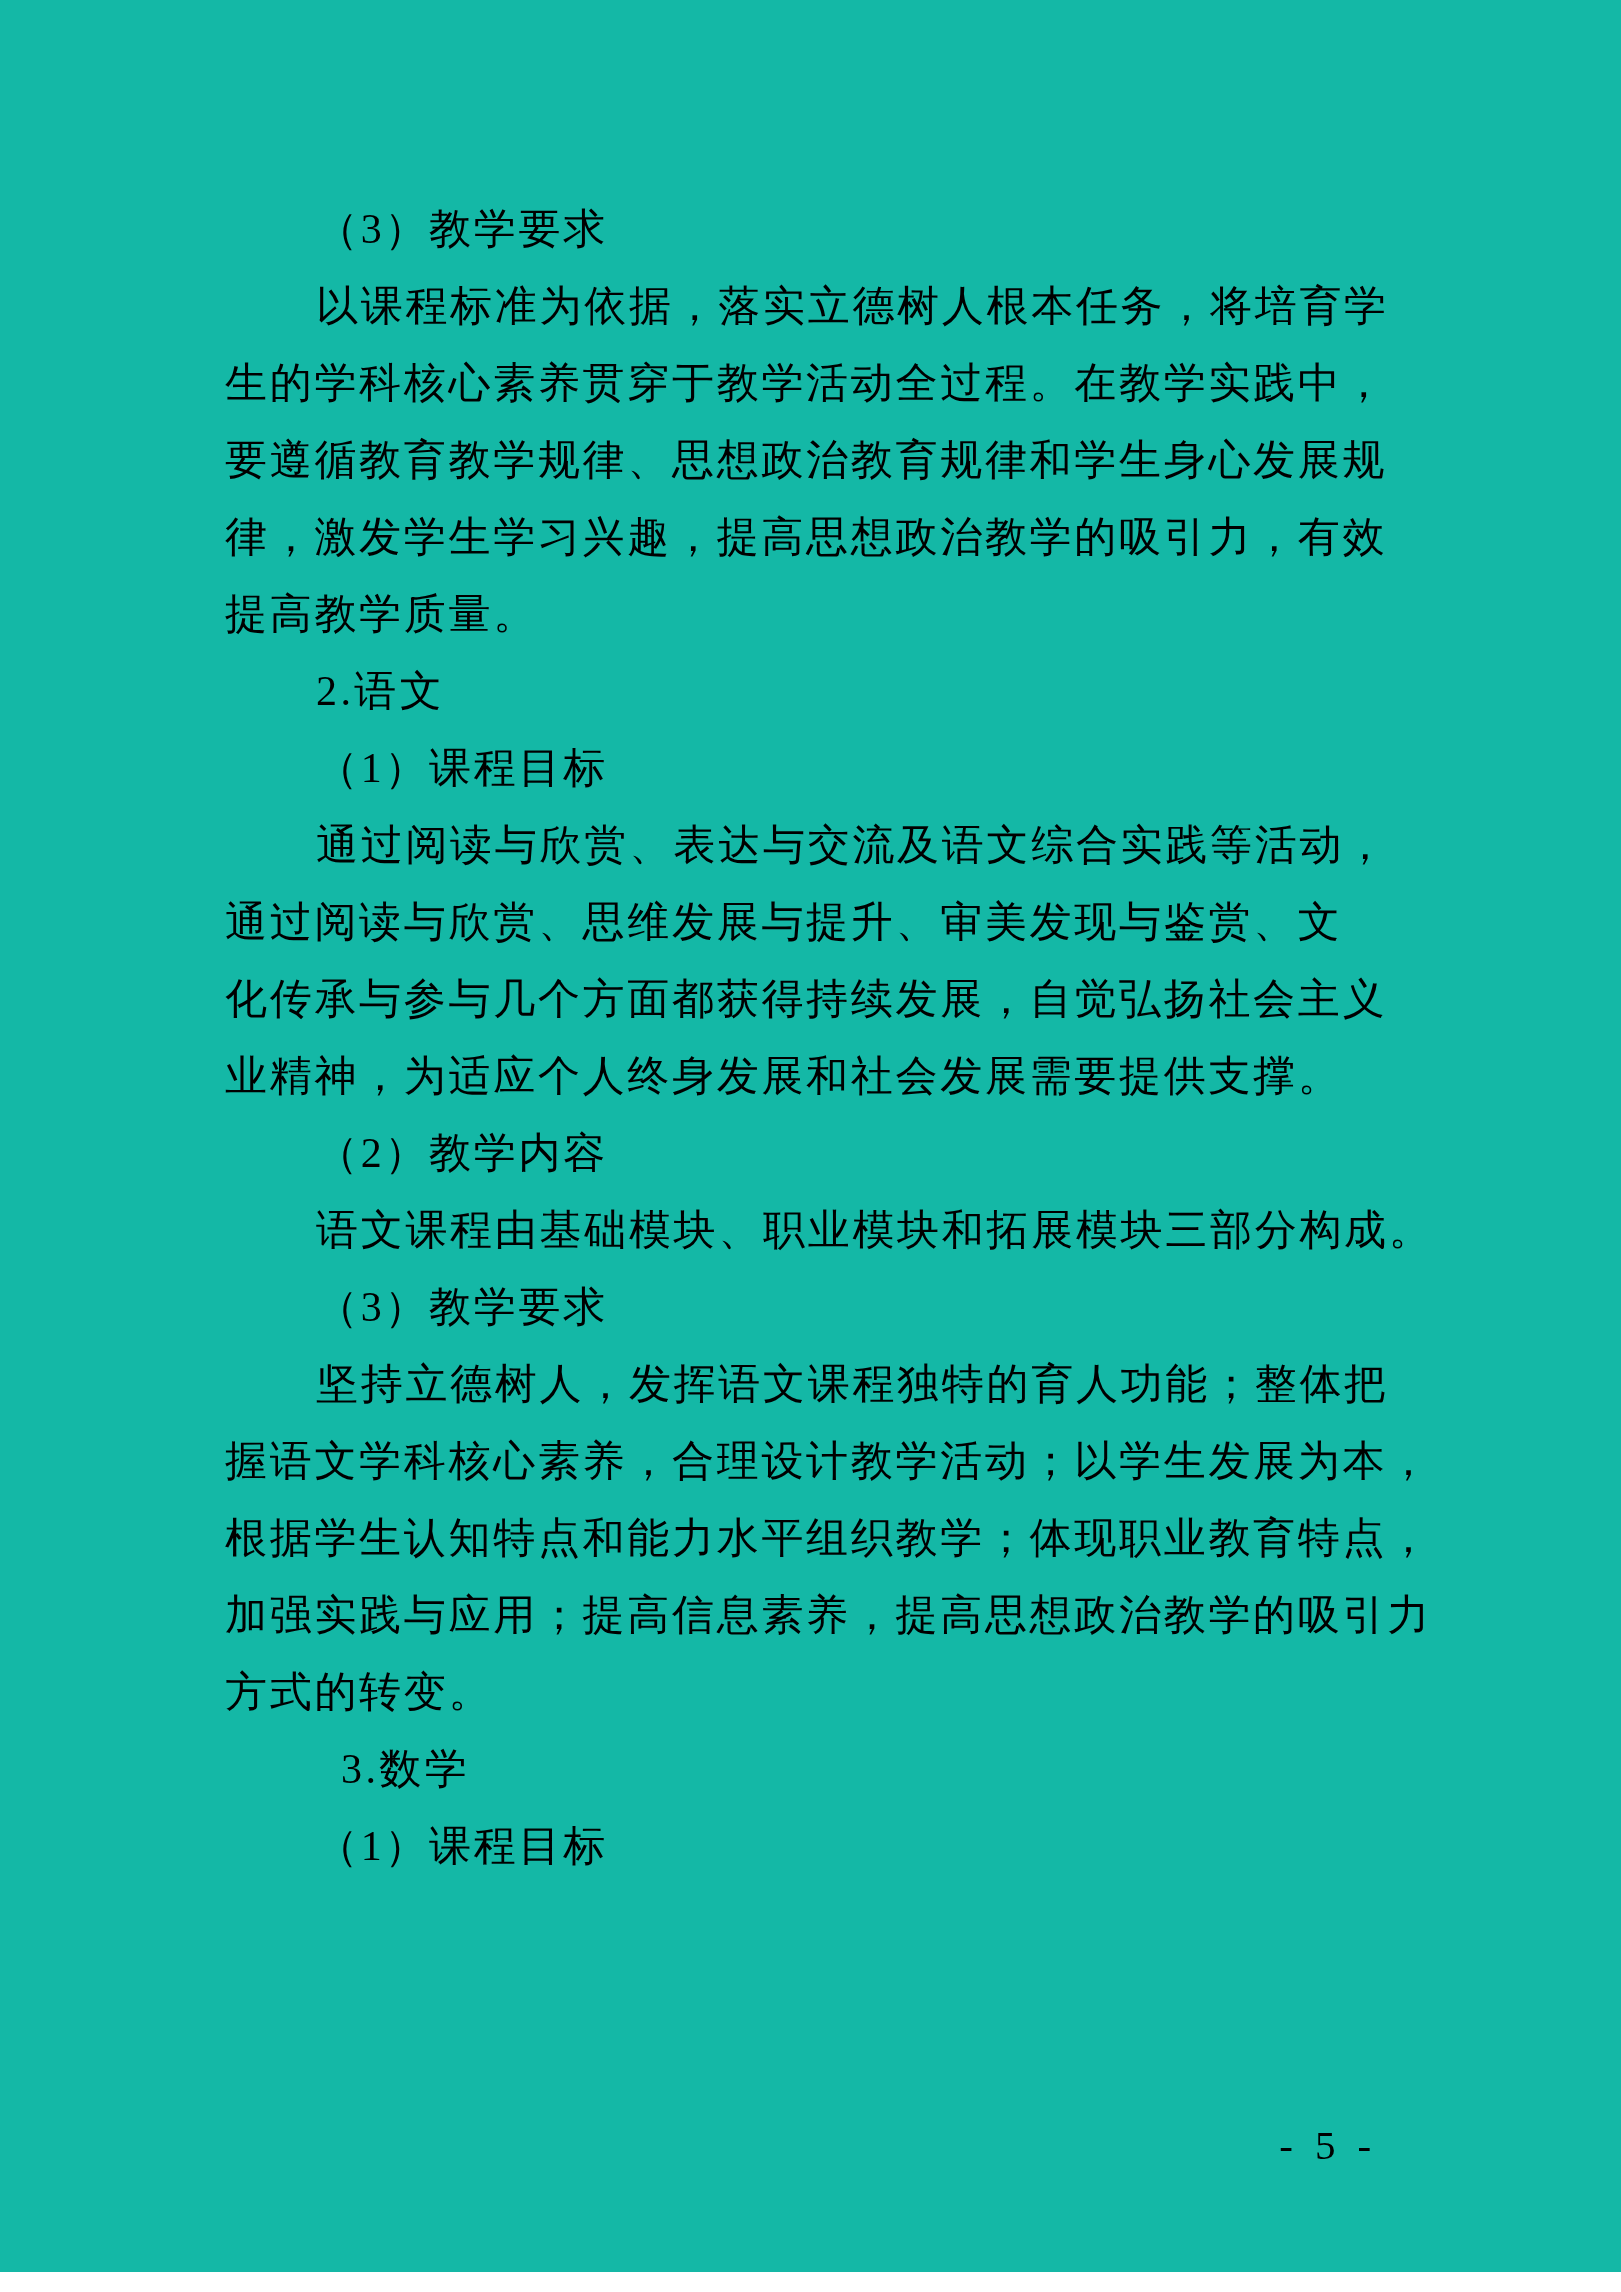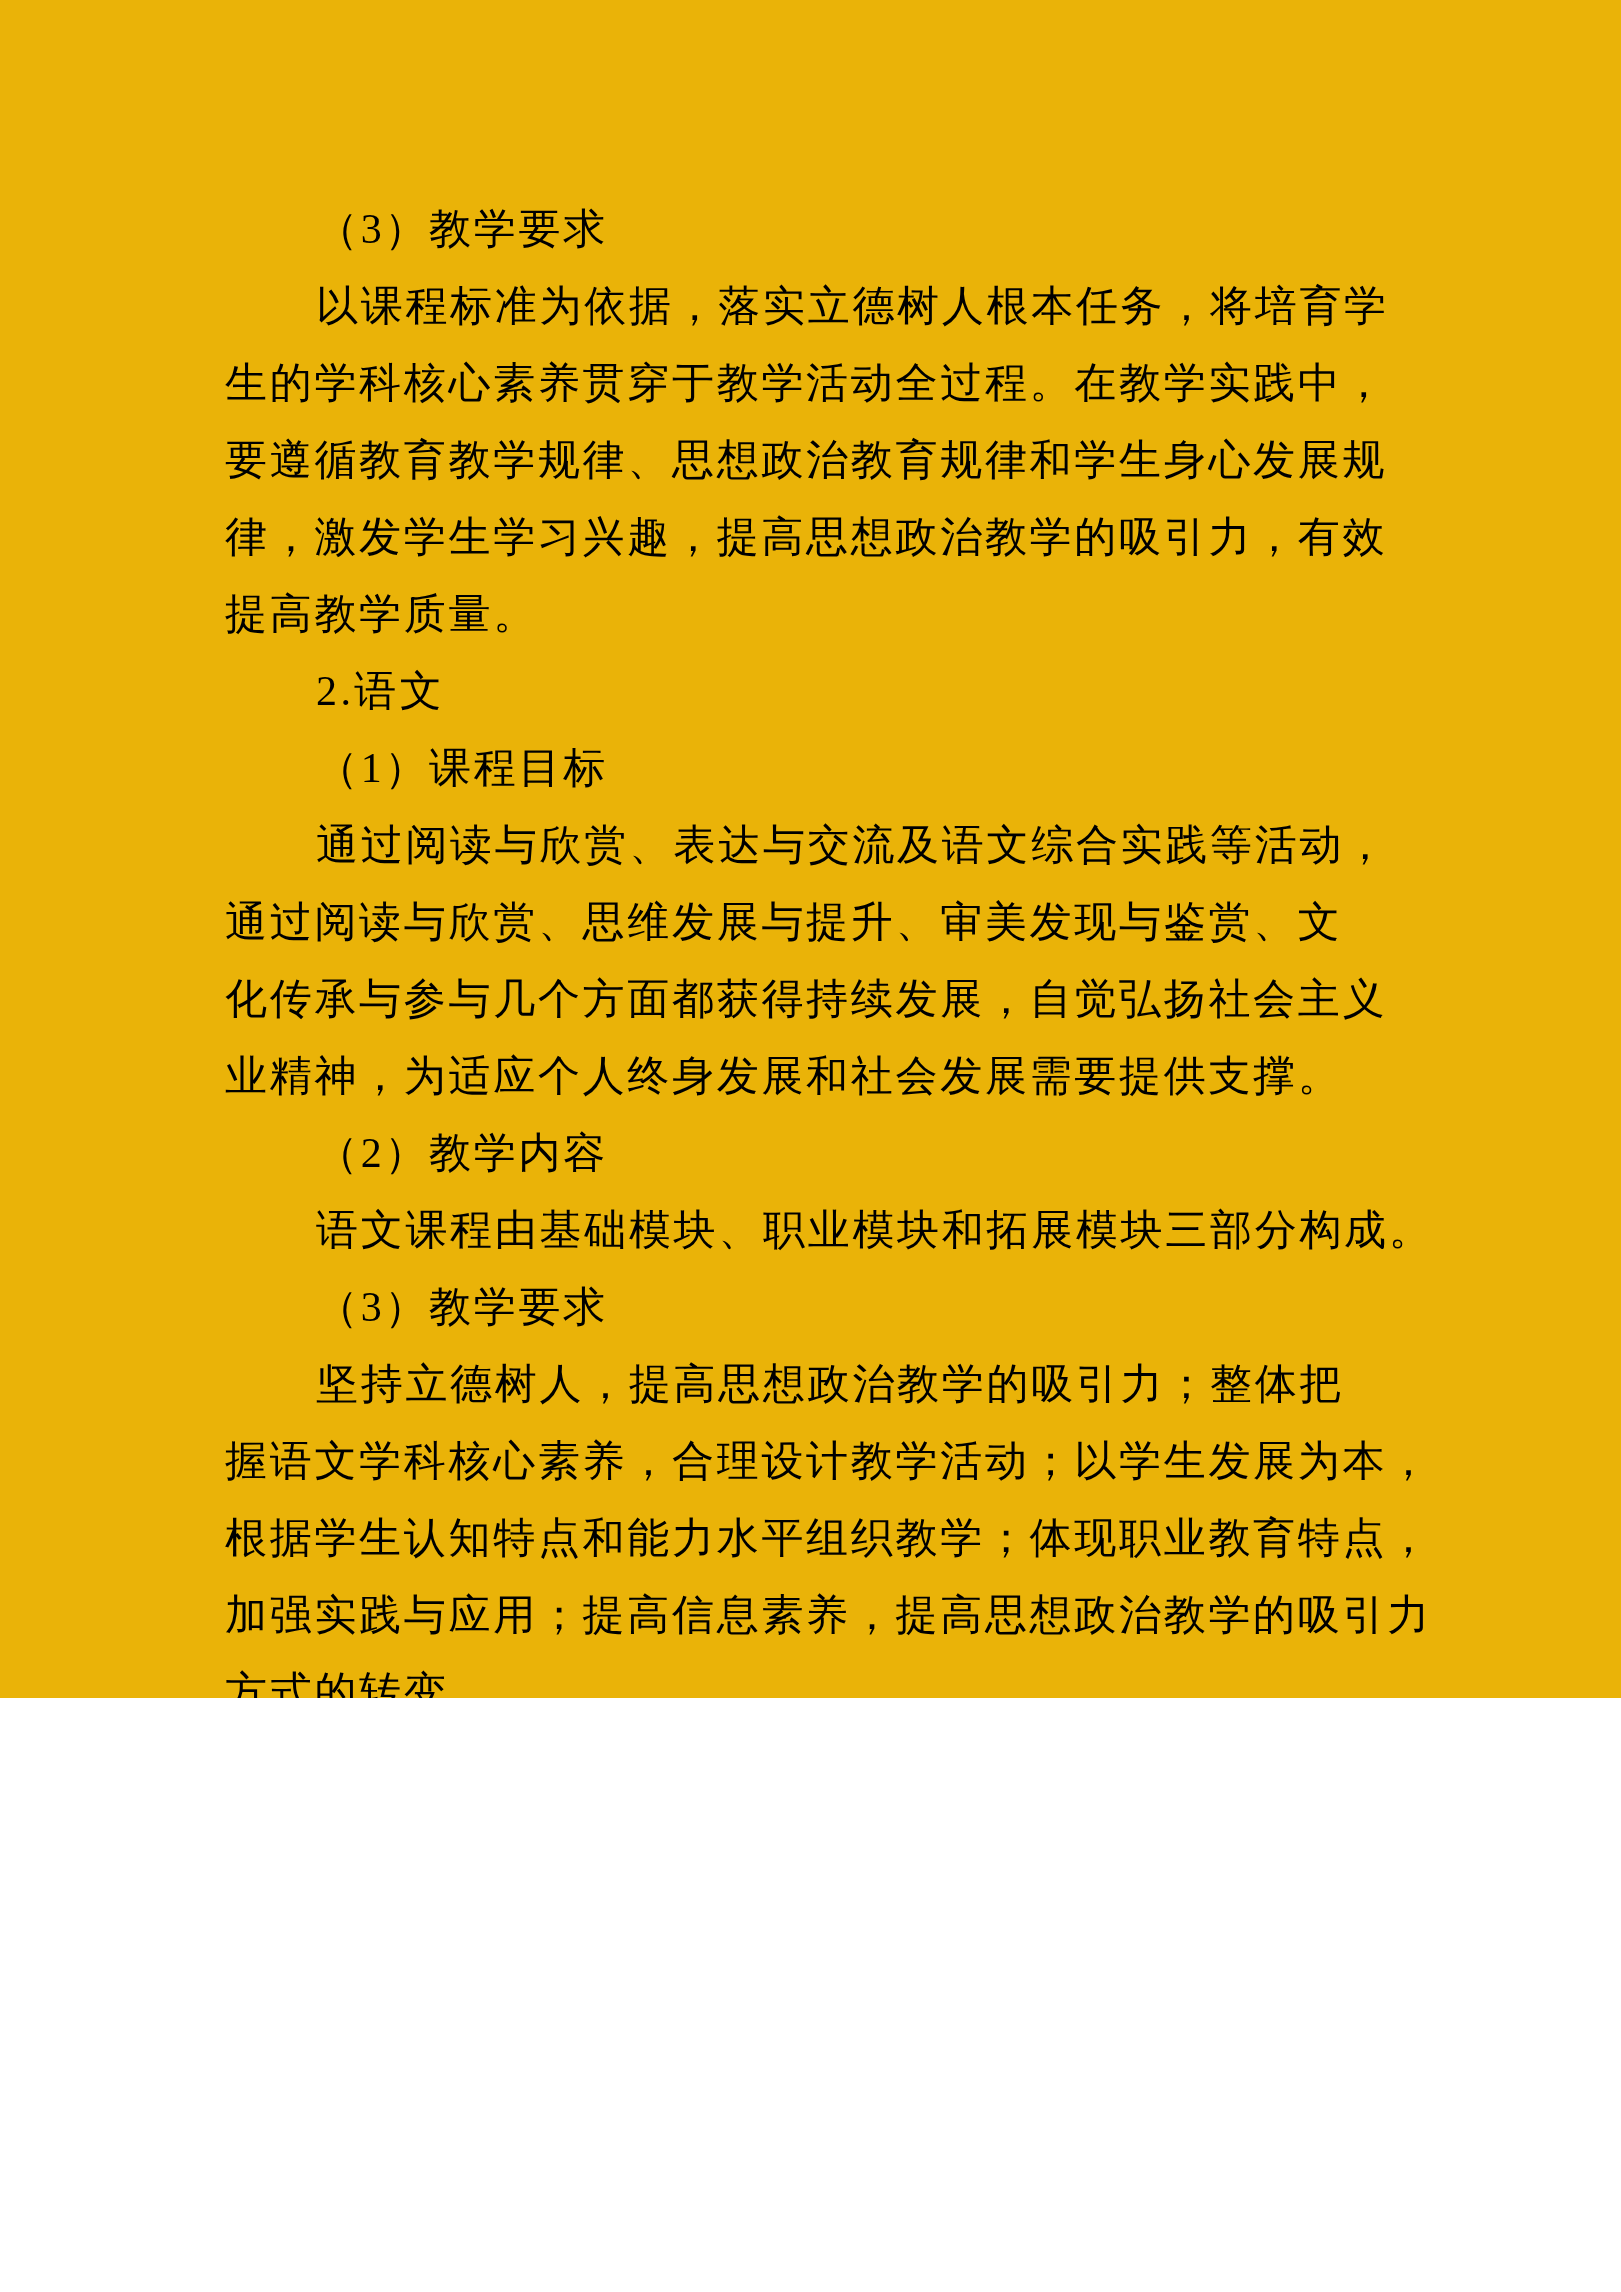--- a/index.html
+++ b/index.html
@@ -4,23 +4,23 @@
 <title>Document Page 5</title>
 <style>
   html, body {
     margin: 0;
     padding: 0;
     background: #ffffff;
   }
   .page {
     position: relative;
     width: 1621px;
-    height: 1698px;
+    height: 2272px;
     margin: 0 auto;
-    background: #eab308;
+    background: #14b8a6;
     color: #000000;
     font-family: "Liberation Serif", "DejaVu Serif", serif;
     overflow: hidden;
   }
   .text-block {
     position: absolute;
     top: 191px;
     left: 225px;
     width: 1176px;
   }
@@ -70,21 +70,21 @@
     <div class="line">提高教学质量。</div>
     <div class="line indent h2">2.语文</div>
     <div class="line indent">（1）课程目标</div>
     <div class="line indent">通过阅读与欣赏、表达与交流及语文综合实践等活动，</div>
     <div class="line">通过阅读与欣赏、思维发展与提升、审美发现与鉴赏、文</div>
     <div class="line">化传承与参与几个方面都获得持续发展，自觉弘扬社会主义</div>
     <div class="line">业精神，为适应个人终身发展和社会发展需要提供支撑。</div>
     <div class="line indent">（2）教学内容</div>
     <div class="line indent">语文课程由基础模块、职业模块和拓展模块三部分构成。</div>
     <div class="line indent">（3）教学要求</div>
-    <div class="line indent">坚持立德树人，提高思想政治教学的吸引力；整体把</div>
+    <div class="line indent">坚持立德树人，发挥语文课程独特的育人功能；整体把</div>
     <div class="line">握语文学科核心素养，合理设计教学活动；以学生发展为本，</div>
     <div class="line">根据学生认知特点和能力水平组织教学；体现职业教育特点，</div>
     <div class="line">加强实践与应用；提高信息素养，提高思想政治教学的吸引力</div>
     <div class="line">方式的转变。</div>
     <div class="line indent-lg h2">3.数学</div>
     <div class="line indent">（1）课程目标</div>
   </div>
 
   <div class="page-number">- 5 -</div>
 

